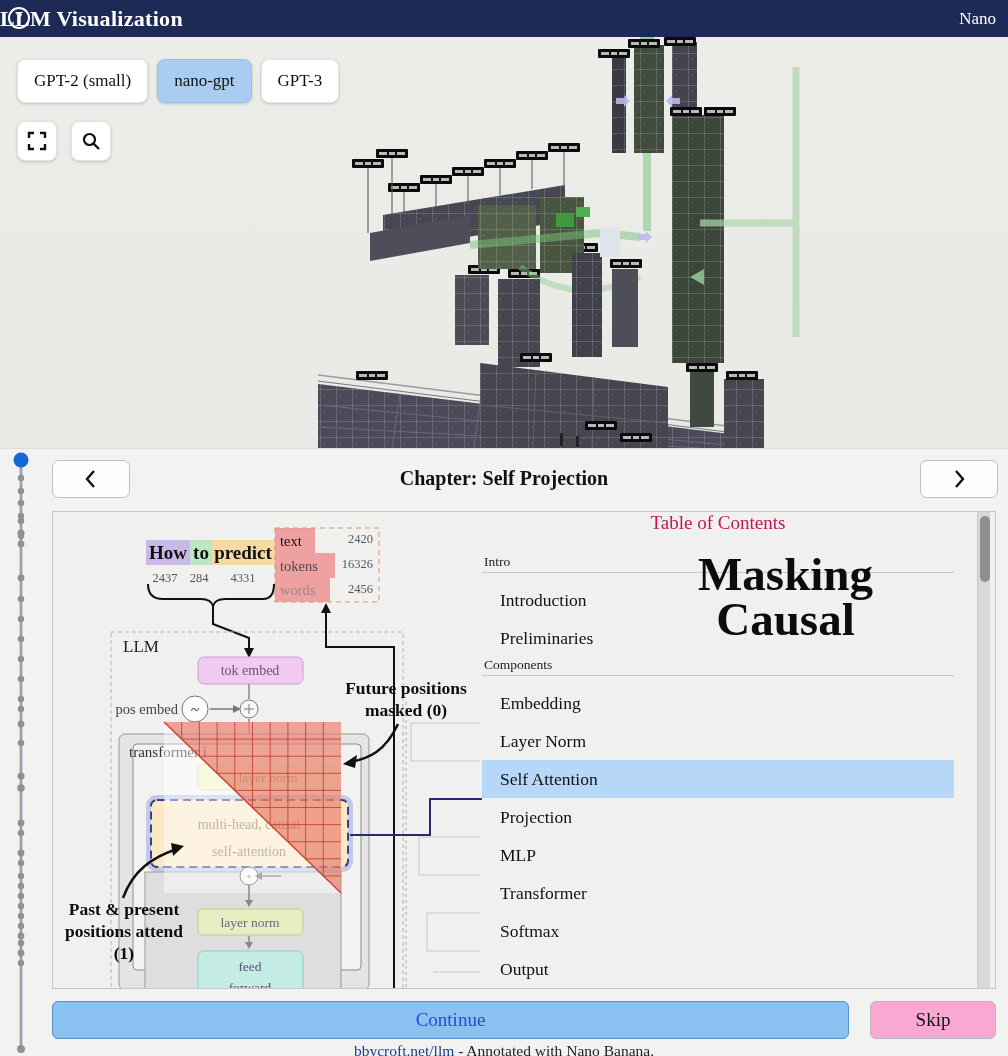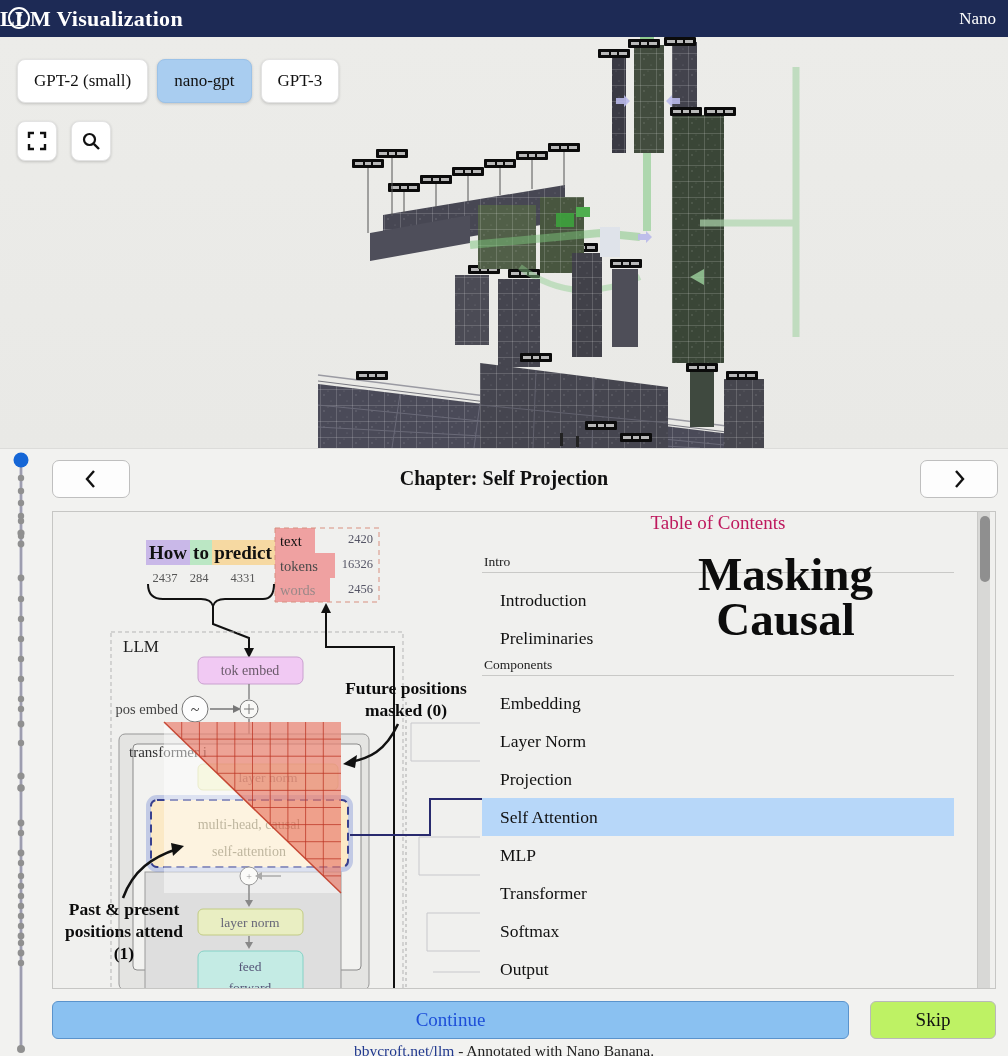--- a/index.html
+++ b/index.html
@@ -56,21 +56,21 @@
     text-align:center; font-size:47px; line-height:45px; font-weight:800; color:#0c0c0c;
     pointer-events:none; }
   .scrollbar { position:absolute; right:5px; top:0; width:13px; height:478px;
     background:#d8d8d6; border-left:1px solid #c9c9c7; }
   .scroll-thumb { position:absolute; left:1.5px; top:4px; width:10px; height:66px;
     background:#8f8f8f; border-radius:5px; cursor:pointer; }
 
   .actions { position:absolute; left:52px; top:552px; width:944px; display:flex; gap:21px; }
   .btn-continue { flex:1; height:38px; background:#8ac1f1; border:1px solid #5a93cc;
     border-radius:6px; font-family:inherit; font-size:19px; color:#1d4ed8; cursor:pointer; }
-  .btn-skip { width:126px; height:38px; background:#bef264; border:1px solid #b9b9b9;
+  .btn-skip { width:126px; height:38px; background:#f9a8d4; border:1px solid #b9b9b9;
     border-radius:6px; font-family:inherit; font-size:19px; color:#111; cursor:pointer; }
   .footer { position:absolute; top:593px; left:0; right:0; text-align:center;
     font-size:15.5px; color:#222; }
   .footer a { color:#223a8f; text-decoration:underline; cursor:pointer; }
 </style>
 </head>
 <body>
 
 <div class="stage">
 
@@ -404,22 +404,22 @@
       <div class="toc">
         <div class="toc-heading">Table of Contents</div>
         <div class="toc-section-label">Intro</div>
         <hr>
         <div class="toc-item">Introduction</div>
         <div class="toc-item">Preliminaries</div>
         <div class="toc-section-label" style="margin-top:0;">Components</div>
         <hr>
         <div class="toc-item">Embedding</div>
         <div class="toc-item">Layer Norm</div>
+        <div class="toc-item active">Self Attention</div>
         <div class="toc-item">Projection</div>
-        <div class="toc-item active">Self Attention</div>
         <div class="toc-item">MLP</div>
         <div class="toc-item">Transformer</div>
         <div class="toc-item">Softmax</div>
         <div class="toc-item">Output</div>
       </div>
 
       <div class="overlay-title">
         <div>Masking</div>
         <div>Causal</div>
       </div>

